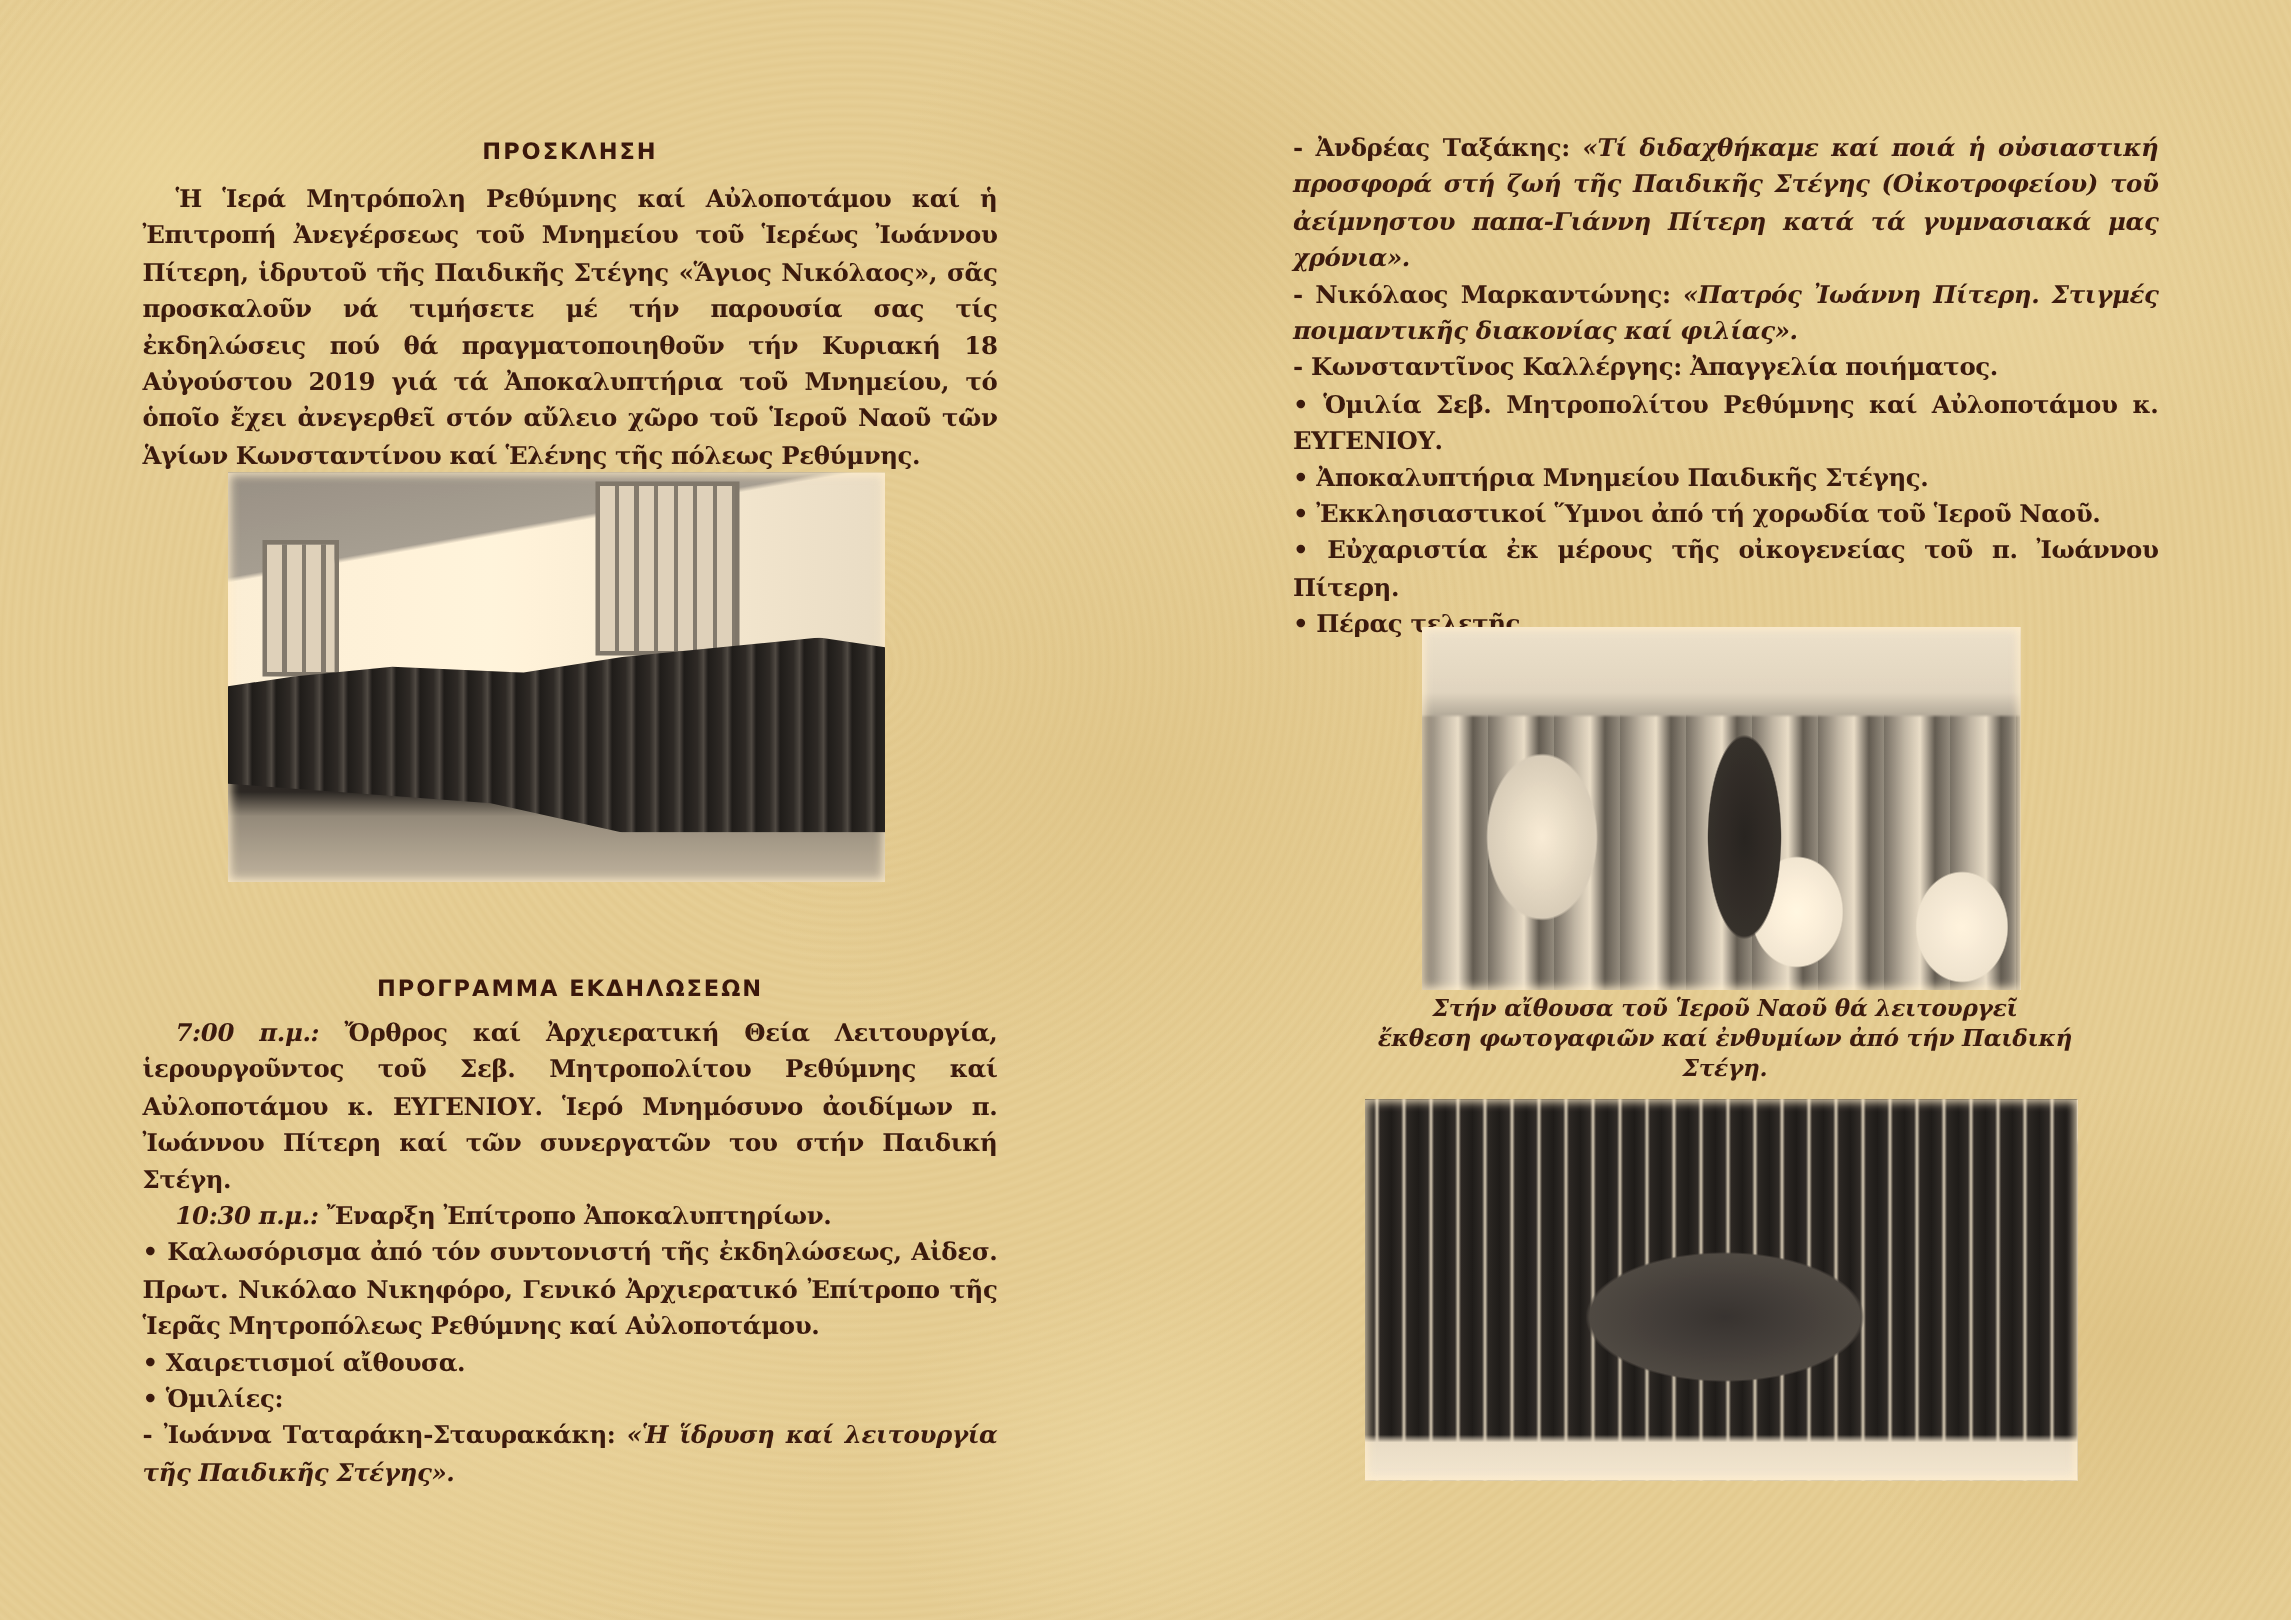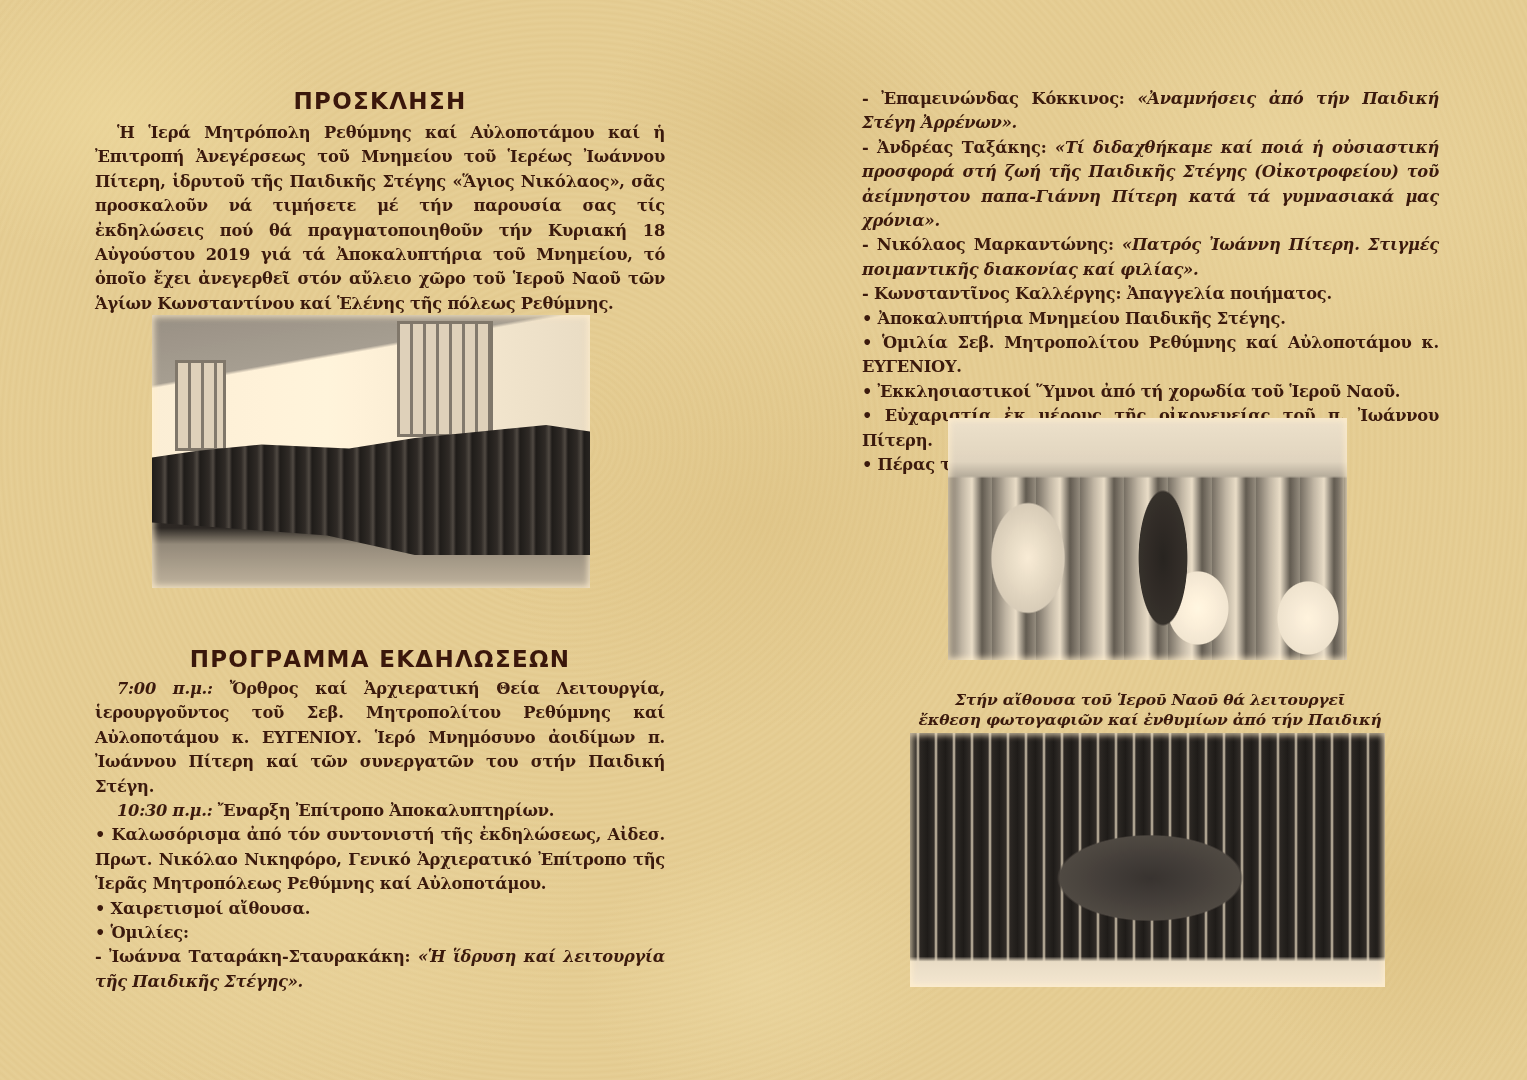--- a/index.html
+++ b/index.html
@@ -41,21 +41,21 @@
       text-align: justify;
       letter-spacing: -0.25px;
     }
     .col-left { left: 95px; top: 88px; width: 570px; }
     .col-right { left: 99px; top: 87px; width: 577px; }
 
     .heading {
       text-align: center;
       font-family: "DejaVu Sans", sans-serif;
       font-weight: bold;
-      font-size: 23px;
+      font-size: 15px;
       letter-spacing: 1.3px;
       margin: 0;
       line-height: 26px;
       color: #3a170b;
     }
     .heading.h1 { margin-left: 0; margin-bottom: 7px; padding-left: 0; }
     .heading.h2 { margin-bottom: 5px; margin-top: 34px; }
 
     p {
       margin: 0;
@@ -103,21 +103,21 @@
     .photo-3 {
       left: 910px; top: 733px; width: 475px; height: 254px;
       background:
         linear-gradient(180deg, transparent 0%, transparent 88%, #d8d1c5 90%, #e2dcd2 100%),
         radial-gradient(ellipse 150px 70px at 240px 145px, #343030 0%, #4a4542 60%, transparent 62%),
         repeating-linear-gradient(90deg, #1e1b1a 0px, #2e2a28 6px, #c7bfb2 8px, #2a2624 10px, #1c1918 18px),
         linear-gradient(180deg, #e9e3d8 0%, #e9e3d8 10%, #2a2624 12%);
     }
     .caption {
       position: absolute;
-      left: 900px; top: 690px; width: 500px;
+      left: 900px; top: 662px; width: 500px;
       text-align: center;
       font-weight: bold;
       font-style: italic;
       font-size: 15.5px;
       line-height: 20px;
       letter-spacing: -0.2px;
     }
   </style>
 </head>
 <body>
@@ -140,26 +140,25 @@
     <p class="indent"><span class="time">10:30 π.μ.:</span><span> Ἔναρξη Ἐπίτροπο Ἀποκαλυπτηρίων.</span></p>
     <p>• Καλωσόρισμα ἀπό τόν συντονιστή τῆς ἐκδηλώσεως, Αἰδεσ. Πρωτ. Νικόλαο Νικηφόρο, Γενικό Ἀρχιερατικό Ἐπίτροπο τῆς Ἱερᾶς Μητροπόλεως Ρεθύμνης καί Αὐλοποτάμου.</p>
     <p>• Χαιρετισμοί αἴθουσα.</p>
     <p>• Ὁμιλίες:</p>
     <p><span>- Ἰωάννα Ταταράκη-Σταυρακάκη: </span><span class="it">«Ἡ ἵδρυση καί λειτουργία τῆς Παιδικῆς Στέγης».</span></p>
   </div>
 </div>
 
 <div class="page page-right">
   <div class="col col-right">
-    <p><span>- Ἐπαμεινώνδας Κόκκινος: </span><span class="it">«Ἀναμνήσεις ἀπό τήν Παιδική Στέγη Ἀρρένων».</span></p>
     <p><span>- Ἀνδρέας Ταξάκης: </span><span class="it">«Τί διδαχθήκαμε καί ποιά ἡ οὐσιαστική προσφορά στή ζωή τῆς Παιδικῆς Στέγης (Οἰκοτροφείου) τοῦ ἀείμνηστου παπα-Γιάννη Πίτερη κατά τά γυμνασιακά μας χρόνια».</span></p>
     <p><span>- Νικόλαος Μαρκαντώνης: </span><span class="it">«Πατρός Ἰωάννη Πίτερη. Στιγμές ποιμαντικῆς διακονίας καί φιλίας».</span></p>
     <p><span>- Κωνσταντῖνος Καλλέργης: </span><span>Ἀπαγγελία ποιήματος.</span></p>
+    <p>• Ὁμιλία Σεβ. Μητροπολίτου Ρεθύμνης καί Αὐλοποτάμου κ. ΕΥΓΕΝΙΟΥ.</p>
     <p>• Ἀποκαλυπτήρια Μνημείου Παιδικῆς Στέγης.</p>
-    <p>• Ὁμιλία Σεβ. Μητροπολίτου Ρεθύμνης καί Αὐλοποτάμου κ. ΕΥΓΕΝΙΟΥ.</p>
     <p>• Ἐκκλησιαστικοί Ὕμνοι ἀπό τή χορωδία τοῦ Ἱεροῦ Ναοῦ.</p>
     <p>• Εὐχαριστία ἐκ μέρους τῆς οἰκογενείας τοῦ π. Ἰωάννου Πίτερη.</p>
     <p>• Πέρας τελετῆς.</p>
   </div>
 </div>
 
 <div class="photo photo-2"></div>
 
 <div class="caption">
   <div>Στήν αἴθουσα τοῦ Ἱεροῦ Ναοῦ θά λειτουργεῖ</div>

